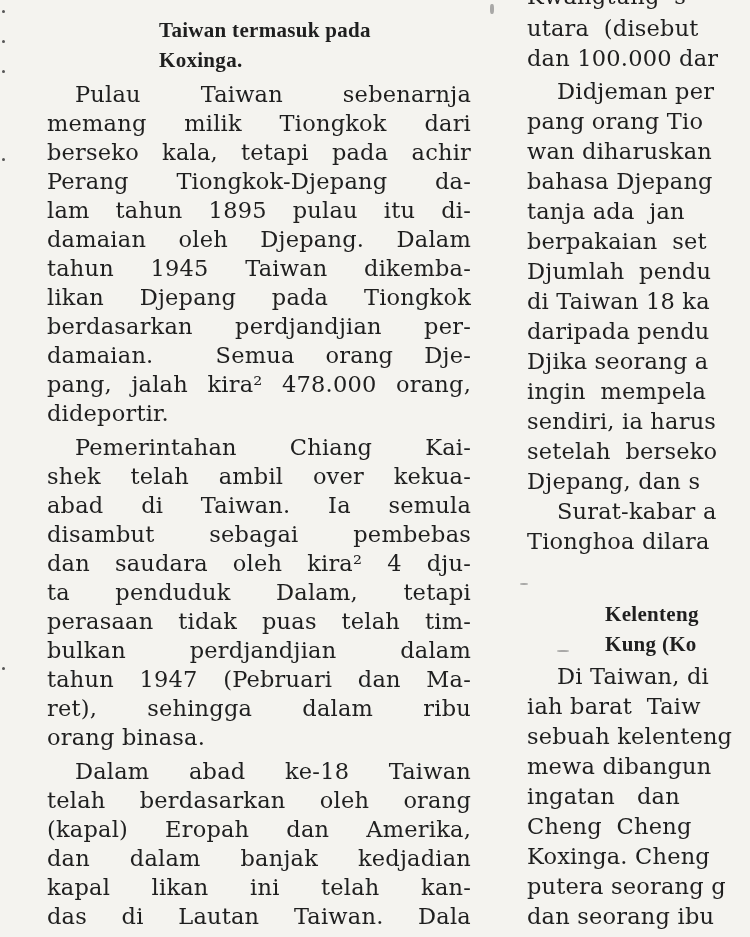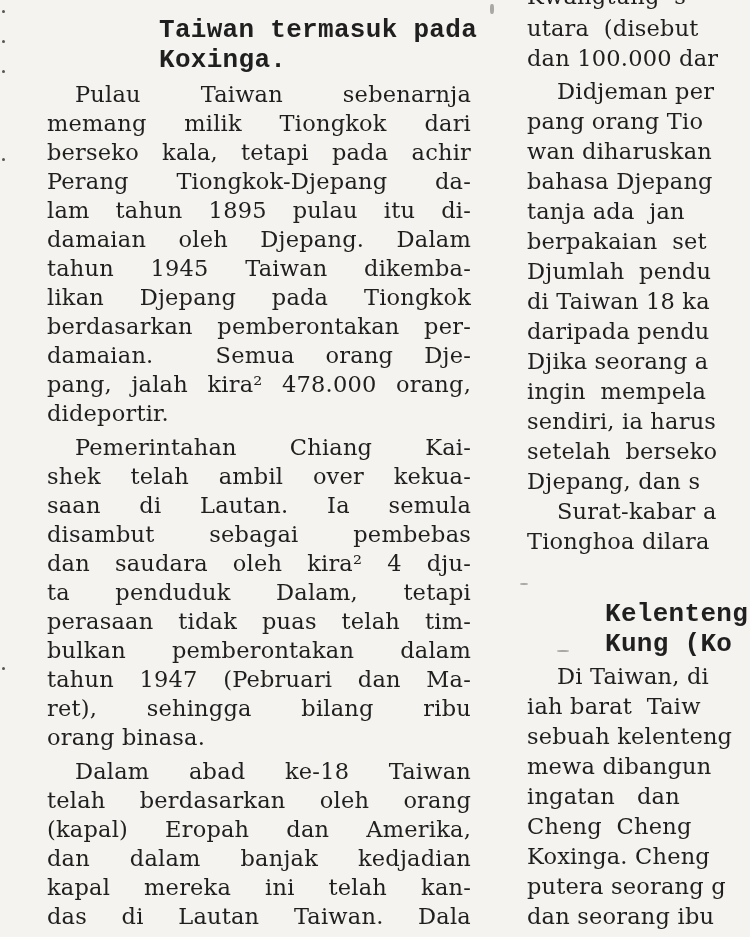--- a/index.html
+++ b/index.html
@@ -18,22 +18,22 @@
     font-size: 22.5px; line-height: 29px; height: 29px;
     letter-spacing: 0.2px;
   }
   .col-left .line { width: 424px; text-align: justify; text-align-last: justify; }
   .col-left .line.last { text-align-last: left; }
   .col-left .line.indent { left: 28px; width: 396px; }
   .col-right .line { width: 300px; text-align: left; }
   .col-right .line.indent { left: 30px; }
   .heading {
     position: absolute; white-space: pre;
-    font-family: Liberation Mono, monospace; font-weight: bold;
-    font-size: 26px; line-height: 28px; letter-spacing: 0.3px;
+    font-family: Liberation Serif, serif; font-weight: bold;
+    font-size: 21px; line-height: 28px; letter-spacing: 0.3px;
   }
   .dot { position: absolute; width: 3px; height: 3px; background: #555; border-radius: 50%; }
   .speck { position: absolute; background: #777; border-radius: 40%; opacity: .6; }
 </style>
 </head>
 <body>
 
 <div class="page">
 
   <div class="dot" style="left:2px;top:10px"></div>
@@ -50,42 +50,42 @@
     <div class="heading" style="left:112px;top:46px">Koxinga.</div>
 
     <div class="line indent" style="top:80px">Pulau  Taiwan  sebenarnja</div>
     <div class="line" style="top:109px">memang milik Tiongkok dari</div>
     <div class="line" style="top:138px">berseko kala, tetapi pada achir</div>
     <div class="line" style="top:167px">Perang Tiongkok-Djepang da-</div>
     <div class="line" style="top:196px">lam tahun 1895 pulau itu di-</div>
     <div class="line" style="top:225px">damaian oleh Djepang. Dalam</div>
     <div class="line" style="top:254px">tahun 1945 Taiwan dikemba-</div>
     <div class="line" style="top:283px">likan Djepang pada Tiongkok</div>
-    <div class="line" style="top:312px">berdasarkan pemberontakan per-</div>
+    <div class="line" style="top:312px">berdasarkan perdjandjian per-</div>
     <div class="line" style="top:341px">damaian.  Semua orang Dje-</div>
     <div class="line" style="top:370px">pang, jalah kira² 478.000 orang,</div>
     <div class="line last" style="top:399px">dideportir.</div>
 
     <div class="line indent" style="top:433px">Pemerintahan Chiang Kai-</div>
     <div class="line" style="top:462px">shek telah ambil over kekua-</div>
-    <div class="line" style="top:491px">saan di Lautan. Ia semula</div>
+    <div class="line" style="top:491px">abad di Taiwan. Ia semula</div>
     <div class="line" style="top:520px">disambut sebagai pembebas</div>
     <div class="line" style="top:549px">dan saudara oleh kira² 4 dju-</div>
     <div class="line" style="top:578px">ta penduduk Dalam, tetapi</div>
     <div class="line" style="top:607px">perasaan tidak puas telah tim-</div>
-    <div class="line" style="top:636px">bulkan pemberontakan dalam</div>
+    <div class="line" style="top:636px">bulkan perdjandjian dalam</div>
     <div class="line" style="top:665px">tahun 1947 (Pebruari dan Ma-</div>
-    <div class="line" style="top:694px">ret), sehingga bilang ribu</div>
+    <div class="line" style="top:694px">ret), sehingga dalam ribu</div>
     <div class="line last" style="top:723px">orang binasa.</div>
 
     <div class="line indent" style="top:757px">Dalam abad ke-18 Taiwan</div>
     <div class="line" style="top:786px">telah berdasarkan oleh orang</div>
     <div class="line" style="top:815px">(kapal) Eropah dan Amerika,</div>
     <div class="line" style="top:844px">dan dalam banjak kedjadian</div>
-    <div class="line" style="top:873px">kapal mereka ini telah kan-</div>
+    <div class="line" style="top:873px">kapal likan ini telah kan-</div>
     <div class="line" style="top:902px">das di Lautan Taiwan. Dala</div>
   </div>
 
   <div class="col col-right">
     <div class="line" style="top:-18px">Kwangtung  s</div>
     <div class="line" style="top:14px">utara  (disebut</div>
     <div class="line" style="top:44px">dan 100.000 dar</div>
     <div class="line indent" style="top:77px">Didjeman per</div>
     <div class="line" style="top:107px">pang orang Tio</div>
     <div class="line" style="top:137px">wan diharuskan</div>

